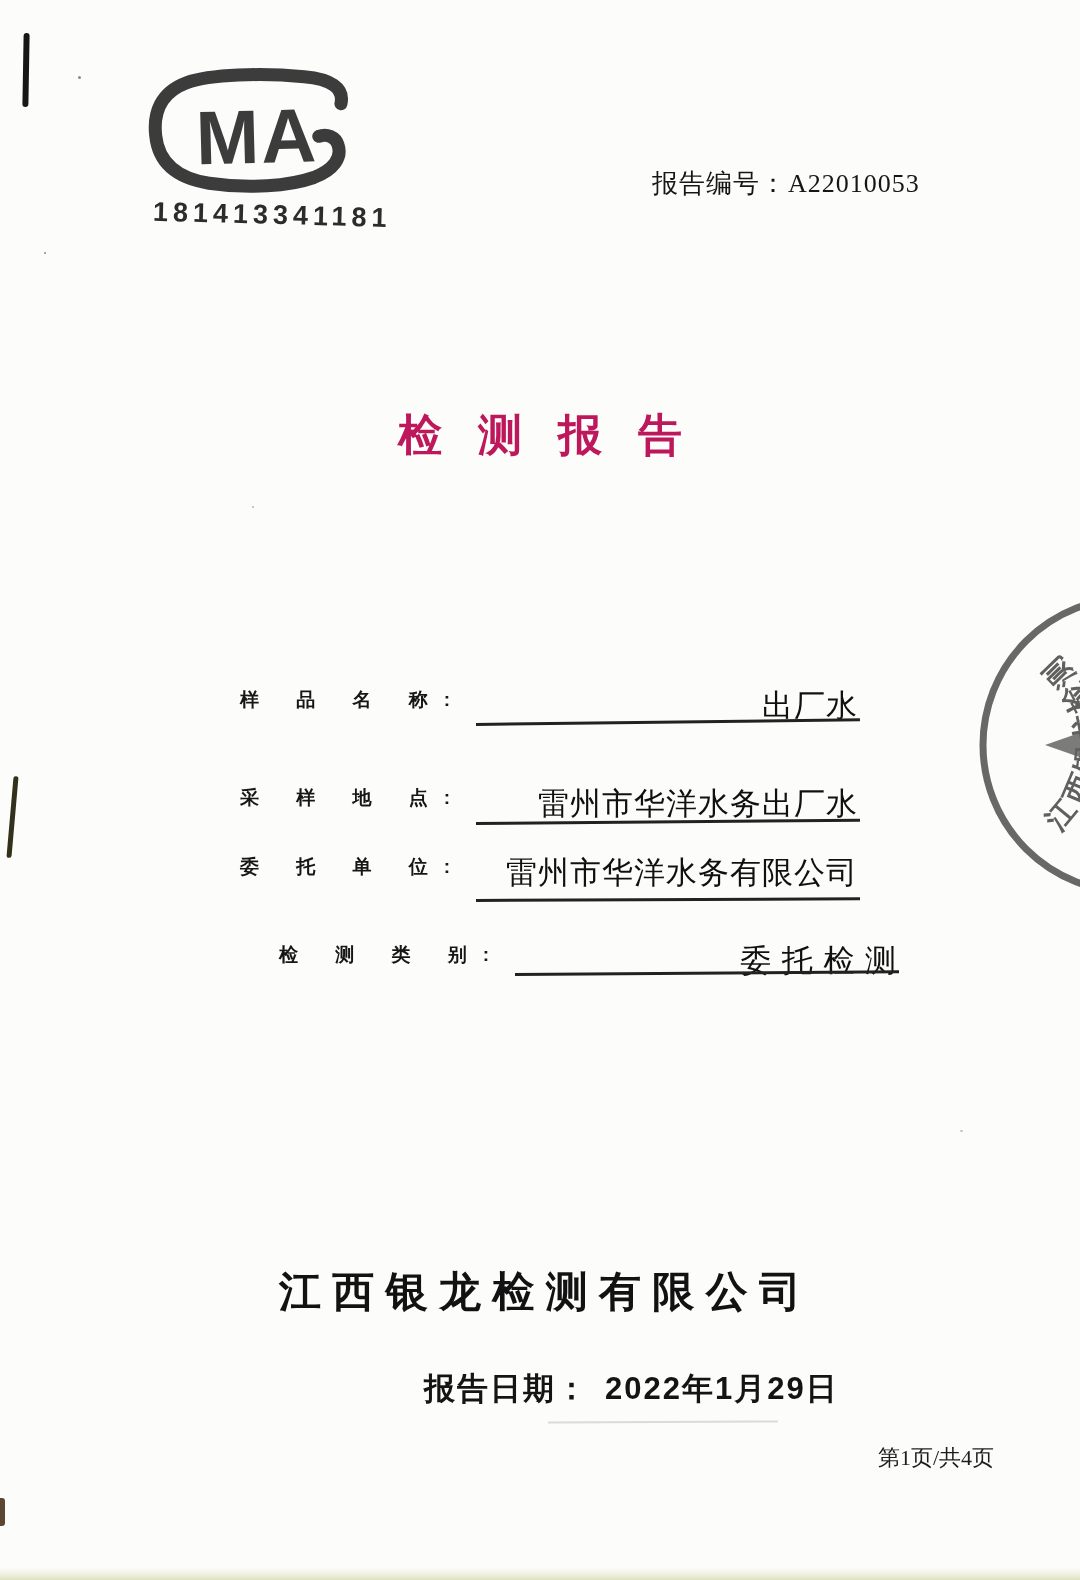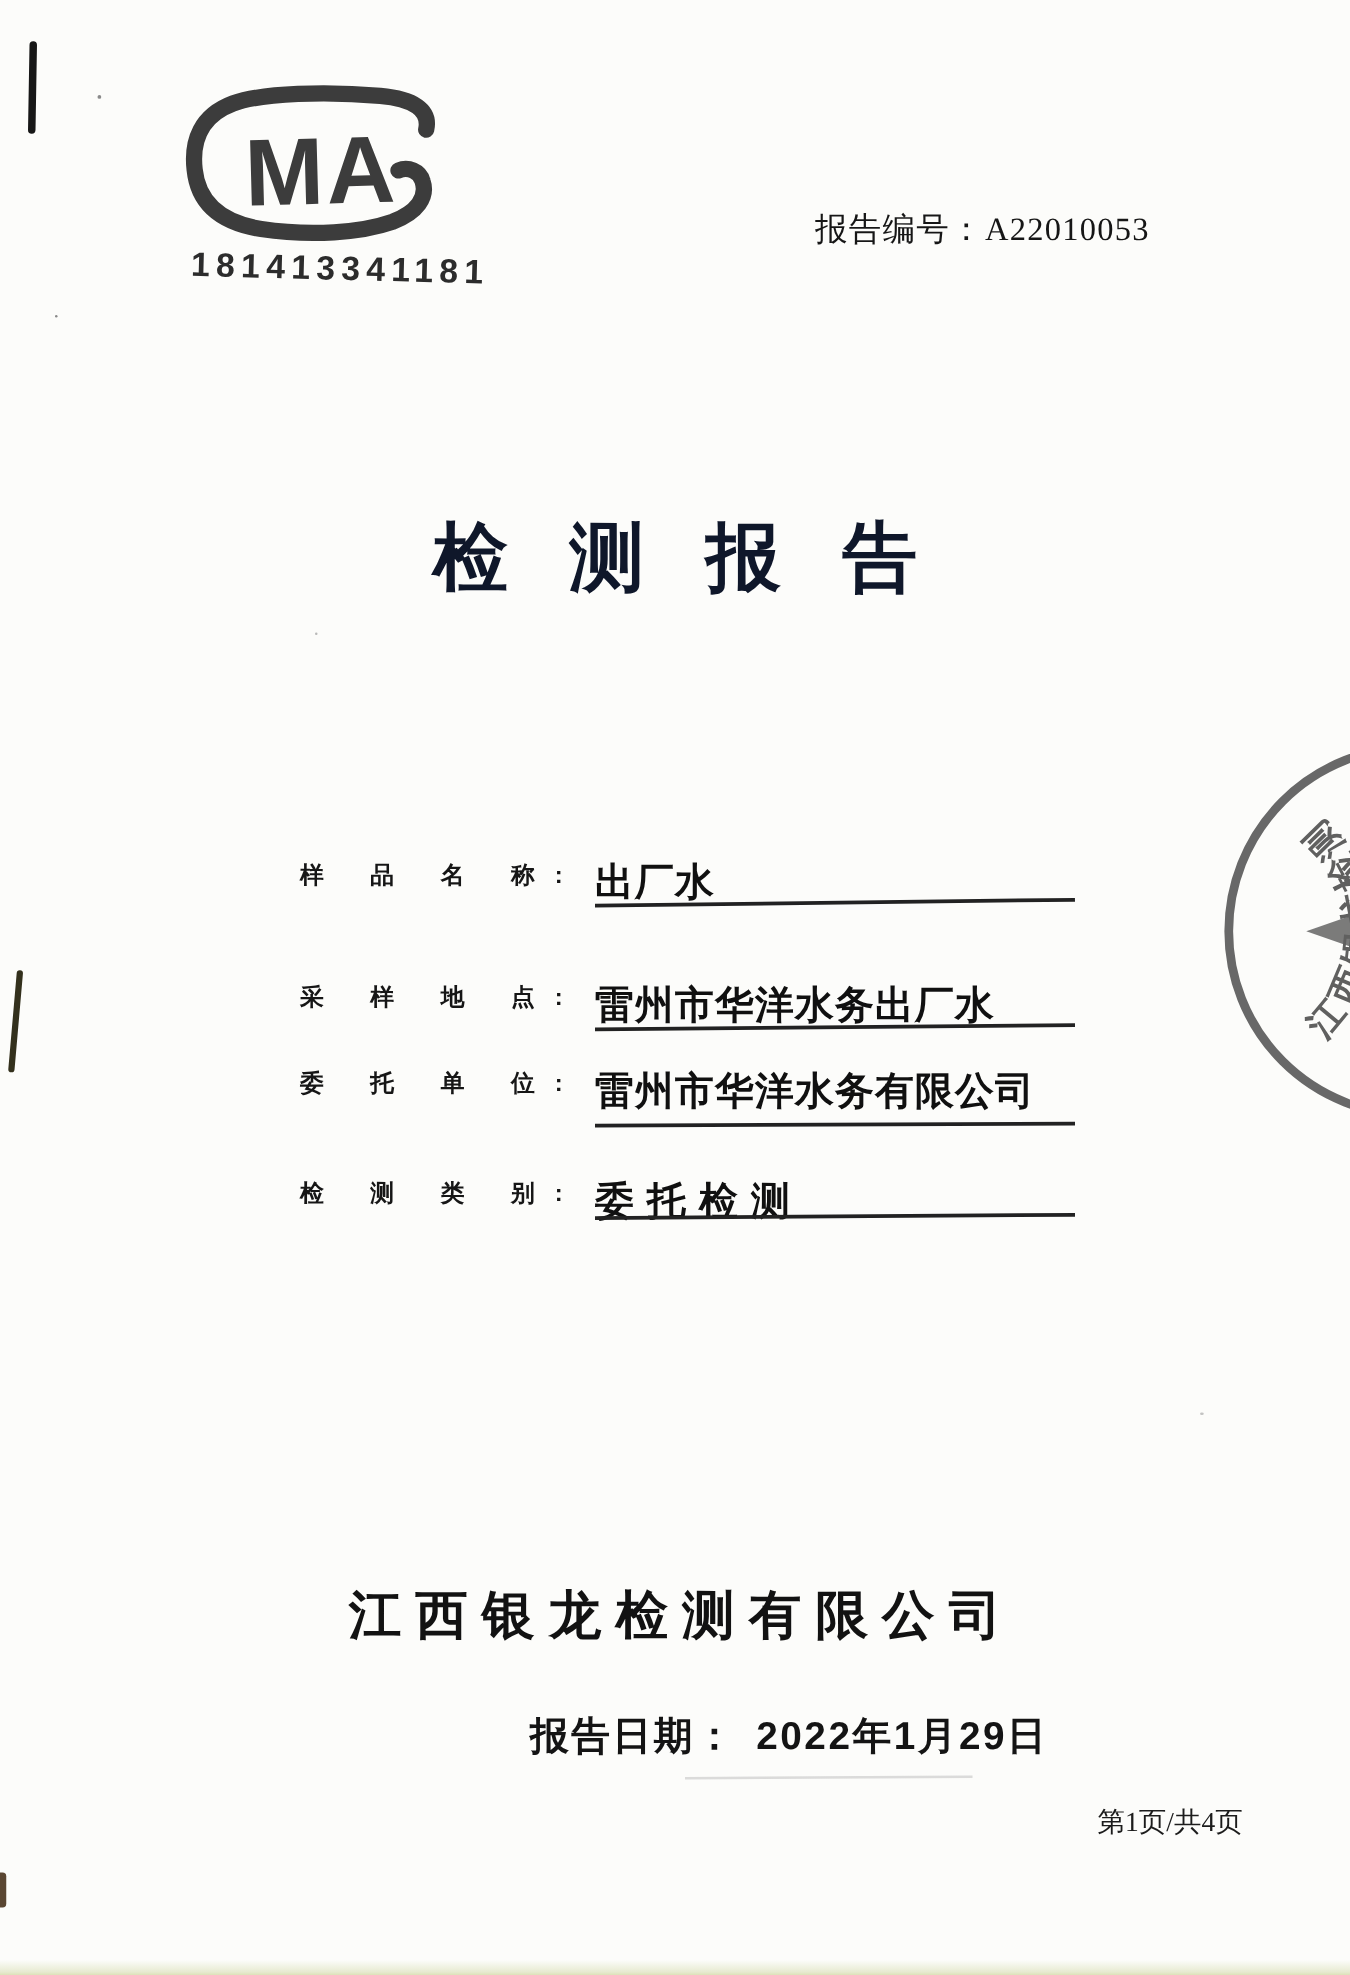--- a/index.html
+++ b/index.html
@@ -28,43 +28,43 @@
     font-family:"Liberation Serif","DejaVu Serif",serif;
     font-size:26px;color:#161616;letter-spacing:1px;white-space:nowrap;
   }
   .report-no .val{margin-left:1px;}
 
   
   .title{
     position:absolute;top:406px;left:0;width:100%;
     text-align:center;
     font-family:"Liberation Serif","DejaVu Serif",serif;
-    font-size:60px;font-weight:600;color:#0f172a;
+    font-size:44px;font-weight:600;color:#be185d;
     letter-spacing:0.82em;text-indent:0.82em;white-space:nowrap;
   }
 
   
   .row{position:absolute;left:240px;width:620px;height:60px;}
   .row .lbl{
     position:absolute;left:0;top:0;
     font-size:19px;font-weight:600;letter-spacing:16px;color:#161616;white-space:nowrap;
   }
   .row .val{
     position:absolute;left:236px;top:-2px;width:382px;
-    text-align:left;font-weight:700;font-size:31px;color:#101010;
+    text-align:right;font-weight:400;font-size:31px;color:#101010;
     letter-spacing:1px;white-space:nowrap;
   }
   .row .line{
     position:absolute;left:236px;width:384px;height:3px;background:#222;
     transform-origin:left center;
   }
   .row1{top:687px;}  .row1 .line{top:36px;transform:rotate(-0.7deg);}
   .row2{top:762px;margin-top:23px;}  .row2 .line{top:37px;transform:rotate(-0.5deg);}
   .row3{top:854px;}  .row3 .line{top:45px;transform:rotate(-0.25deg);}
-  .row4{top:942px;}  .row4 .line{top:31px;transform:rotate(-0.4deg);}
+  .row4{top:942px;margin-left:39px;}  .row4 .line{top:31px;transform:rotate(-0.4deg);}
 
   
   .company{
     position:absolute;top:1264px;left:0;width:100%;
     text-align:center;font-size:42px;font-weight:700;color:#121212;
     letter-spacing:0.27em;text-indent:0.27em;white-space:nowrap;
   }
   .dateline{
     position:absolute;top:1368px;left:424px;
     font-size:31px;font-weight:700;color:#141414;white-space:nowrap;letter-spacing:2px;

